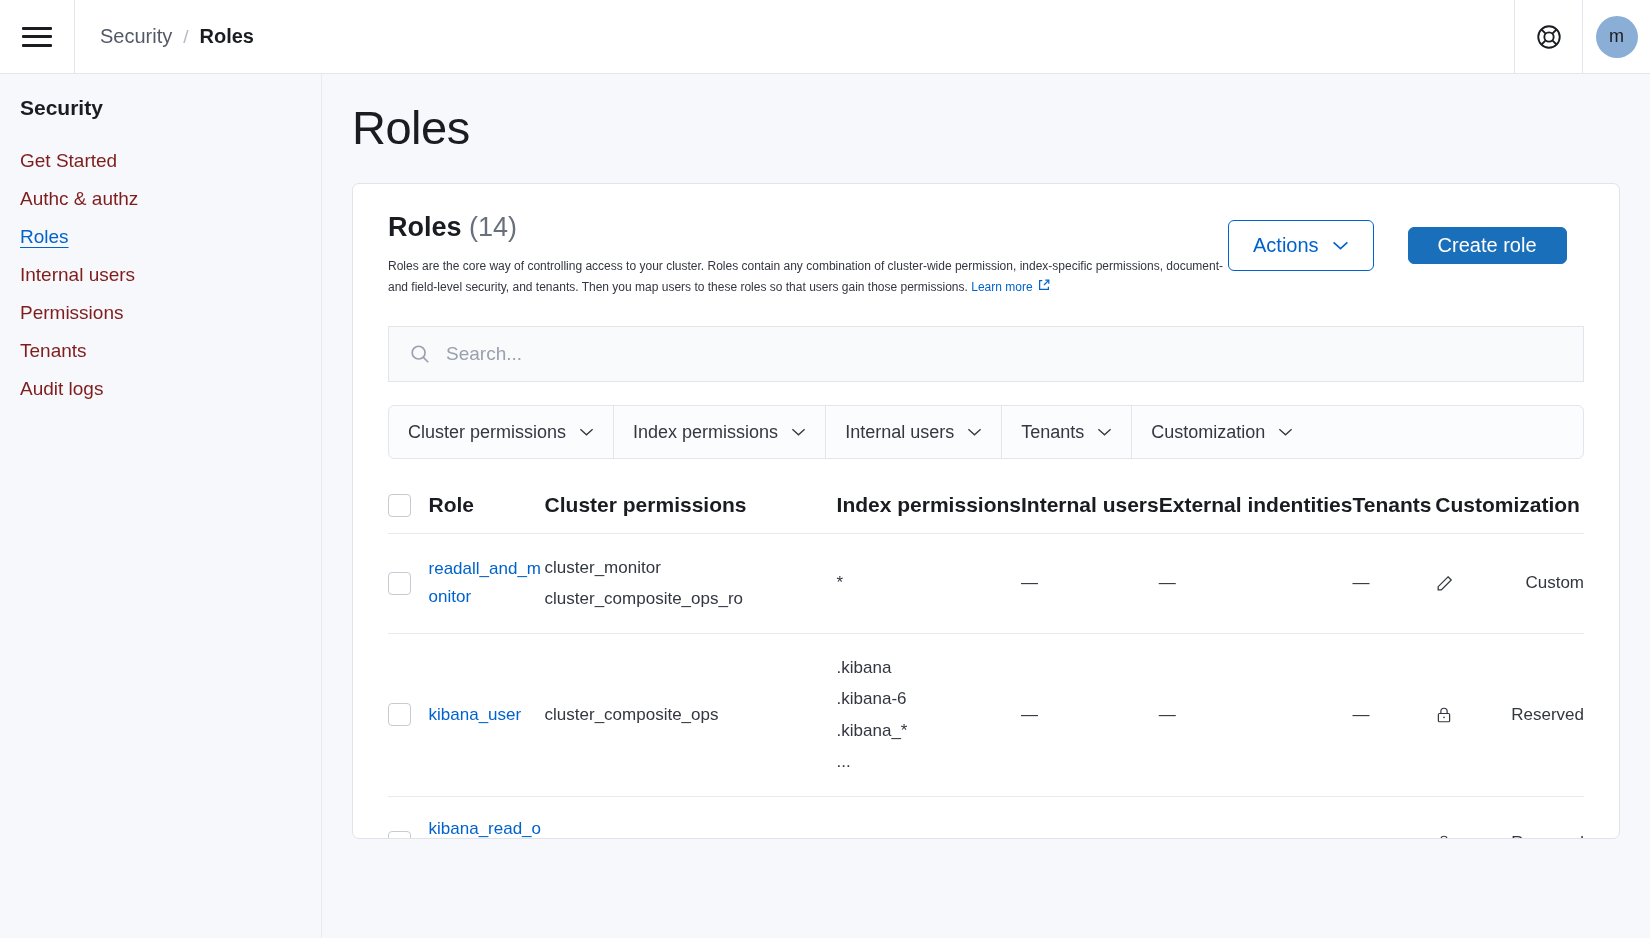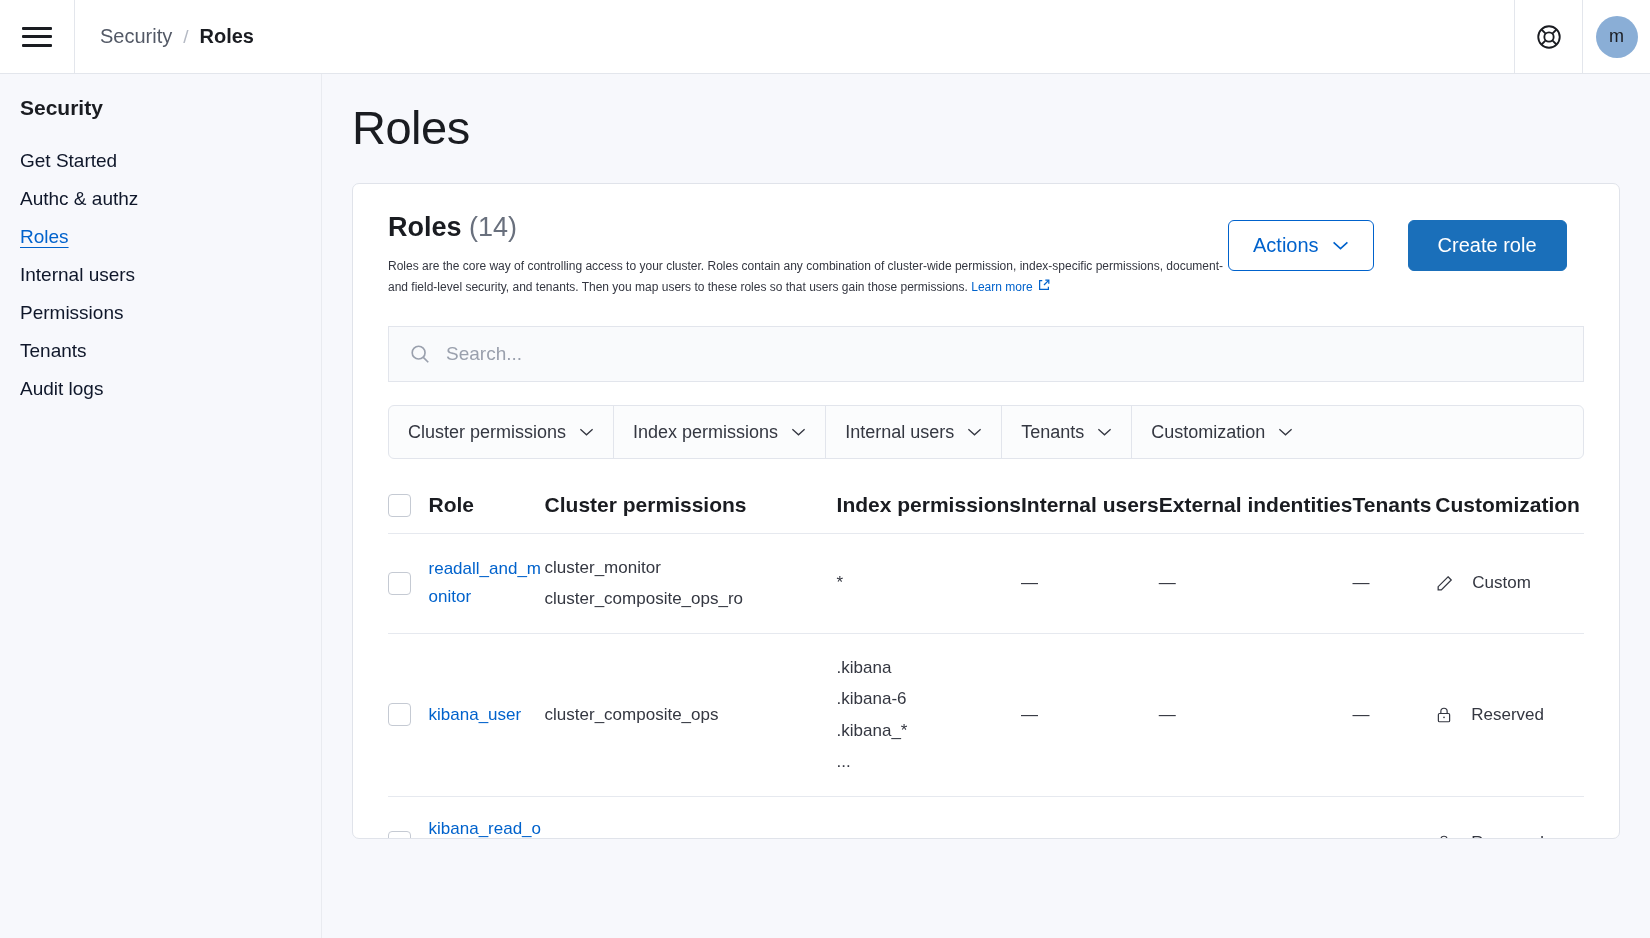--- a/index.html
+++ b/index.html
@@ -81,21 +81,21 @@
     border-right: 1px solid #e9ebf0;
     padding: 22px 0 0 20px;
     flex-shrink: 0;
   }
   .sidebar-title {
     font-size: 21px; font-weight: bold; color: #1a1c21;
     margin-bottom: 22px;
   }
   .nav-item {
     font-size: 19px;
-    color: #0f172a;
+    color: #7f1d1d;
     padding: 8px 0;
     cursor: pointer;
     width: fit-content;
   }
   .nav-item.active {
     color: #0062cc;
     text-decoration: underline;
     text-underline-offset: 4px;
   }
 
@@ -130,21 +130,21 @@
   .panel-title span { color: #69707d; font-weight: normal; }
   .panel-desc {
     font-size: 12px;
     line-height: 1.75;
     color: #343741;
   }
   .link { color: #0062cc; cursor: pointer; }
   .ext-icon { display: inline-block; vertical-align: -1px; margin-left: 4px; }
 
   .panel-head-right {
-    display: flex; gap: 34px;
+    display: flex; align-items: center; gap: 34px;
     padding-top: 8px;
   }
   .btn {
     font-size: 20px;
     border-radius: 6px;
     cursor: pointer;
     display: flex; align-items: center; gap: 13px;
     white-space: nowrap;
   }
   .btn-outline {
@@ -236,21 +236,21 @@
     cursor: pointer;
     display: block;
   }
   .role-link {
     color: #0062cc;
     cursor: pointer;
     line-height: 1.65;
     word-break: break-all;
   }
   .multi-line { line-height: 1.85; }
-  .badge { display: flex; align-items: center; gap: 18px; white-space: nowrap; }
+  .badge { display: flex; align-items: center; gap: 24px; white-space: nowrap; justify-content: space-between; }
 </style>
 </head>
 <body>
 
 <div class="topbar">
   <div class="hamburger-cell">
     <div class="hamburger">
       <span></span>
         <span></span>
         <span></span>

